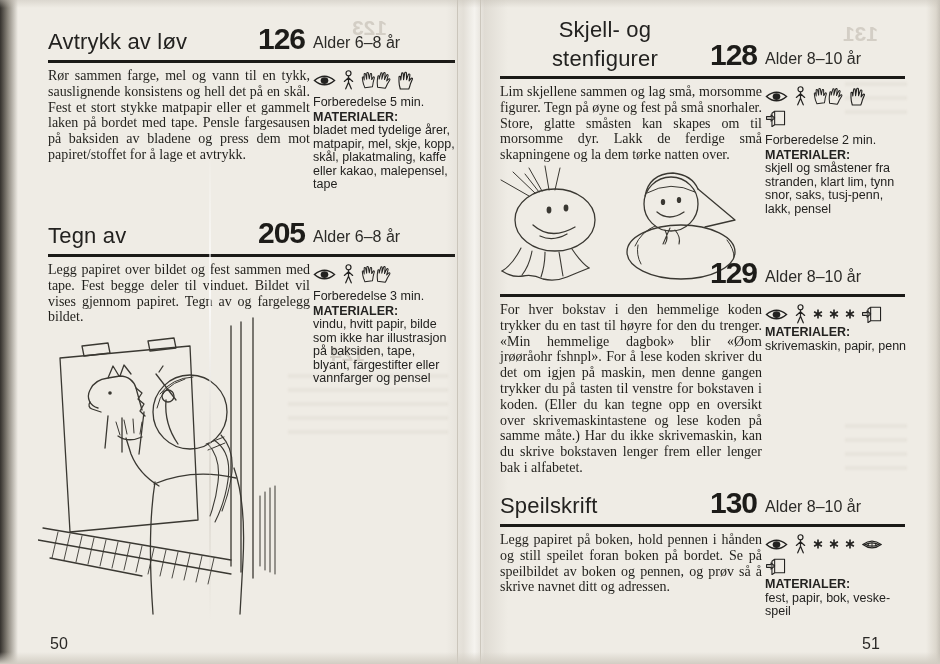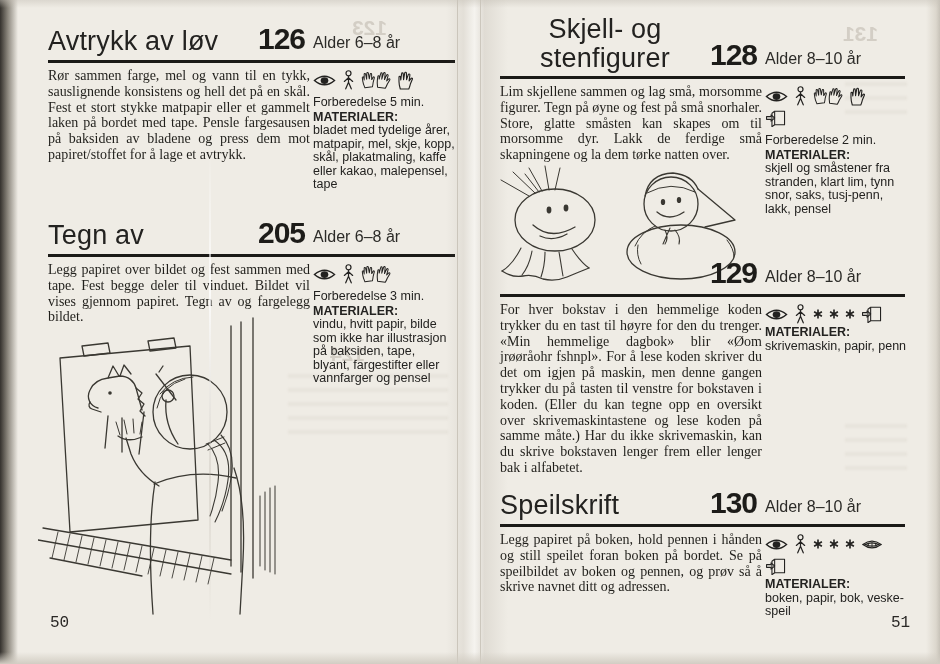--- a/index.html
+++ b/index.html
@@ -25,37 +25,37 @@
             background:linear-gradient(180deg,transparent,rgba(255,255,255,.8) 30%,rgba(168,160,148,.25) 70%,transparent); }
   .ghostnum { position:absolute; font-weight:bold; font-size:21px; color:#9d9487;
               opacity:.33; filter:blur(.7px); transform:scaleX(-1); }
   .ghostbars { position:absolute; opacity:.5; filter:blur(1px);
                background:repeating-linear-gradient(180deg, rgba(150,138,118,.17) 0 4px, transparent 4px 14px); }
   
   .act { position:absolute; }
   .act-header { position:relative; }
   .act-header.h1 { height:34px; }
   .act-header.h2 { height:60px; }
-  .act-title { position:absolute; left:0; bottom:-2px; font-size:27px; line-height:29px;
+  .act-title { position:absolute; left:0; bottom:-2px; font-size:22px; line-height:29px;
                letter-spacing:.2px; color:#232220; font-weight:400; white-space:nowrap; }
   .act-title.two { white-space:normal; width:210px; bottom:-3px;text-align:center; }
   .act-num { position:absolute; left:210px; bottom:-2px; font-size:30px; font-weight:bold;
              letter-spacing:-1px; color:#1d1c19; }
   .act-age { position:absolute; left:265px; bottom:2px; font-size:16px; color:#2c2b28; }
   .rule { height:3px; background:#1b1a17; margin-top:6px; }
   .cols { position:relative; margin-top:5px; }
   .bodytext { margin:0; width:262px; font-family:"Liberation Serif", serif;
               font-size:14px; line-height:15.8px; text-align:justify; color:#201f1b; }
   .info { position:absolute; left:265px; top:1px; width:142px;
           font-size:12.5px; line-height:13.5px; color:#232220; }
   .icon-row { display:flex; align-items:center; gap:6px; height:22px; color:#232220; }
   .icon { display:inline-flex; align-items:center; }
   .prep { margin-top:5px; }
   .mat-label { margin-top:1px;font-weight:bold; }
-  .pageno { position:absolute; font-family:Liberation Mono, monospace; font-size:16px; color:#2a2826; }
+  .pageno { position:absolute; font-family:Liberation Sans, sans-serif; font-size:16px; color:#2a2826;margin-top:21px; }
   
   .illu { position:absolute; }
   .illu svg { display:block; }
 </style>
 </head>
 <body>
 
 <div class="photo">
 
   <div class="ghostnum" style="left:352px; top:16px;">123</div>
@@ -370,26 +370,26 @@
         <div class="icon-row">
           <span class="icon">
               <svg viewBox="0 0 24 20" width="22" height="18" fill="none" stroke="currentColor" stroke-width="1.2" stroke-linejoin="round">
                 <path d="M10.5 2.5h11v15h-11z"></path>
                 <path d="M10.5 2.5l-3 2.2v15l3-2.2"></path>
                 <path d="M1.5 8.5h5v-2l4 3.5-4 3.5v-2h-5z"></path>
               </svg>
             </span>
         </div>
         <div class="mat-label">MATERIALER:</div>
-        <div class="mat-list">boken, papir, bok, veske-speil</div>
-      </aside>
-    </div>
-  </section>
-
-  <div class="pageno" style="left:891px; top:614px;">51</div>
+        <div class="mat-list">fest, papir, bok, veske-speil</div>
+      </aside>
+    </div>
+  </section>
+
+  <div class="pageno" style="left:862px; top:614px;">51</div>
 
   <div class="crease"></div>
   <div class="spine"></div>
   <div class="spine-line" style="left:457px;"></div>
   <div class="spine-line" style="left:480px;"></div>
   <div class="edge-left"></div>
   <div class="edge-right"></div>
   <div class="edge-top"></div>
   <div class="edge-bottom"></div>
 </div>

